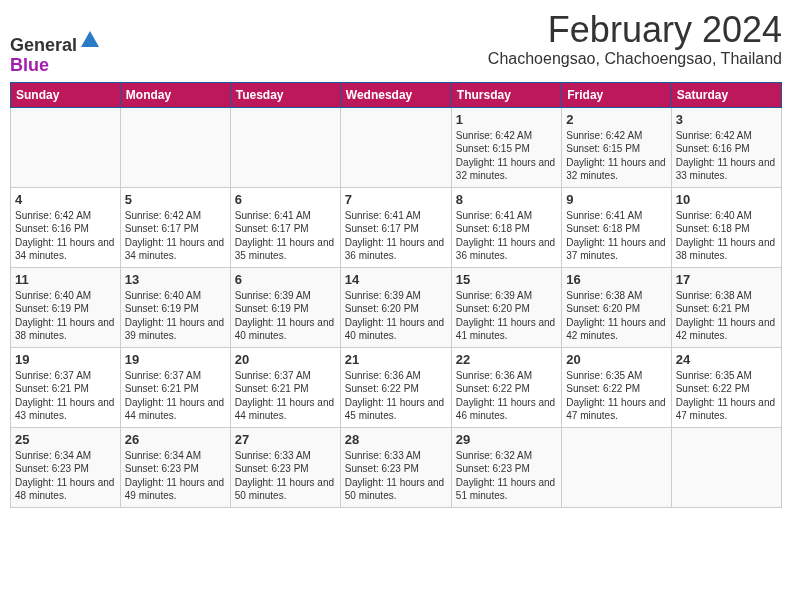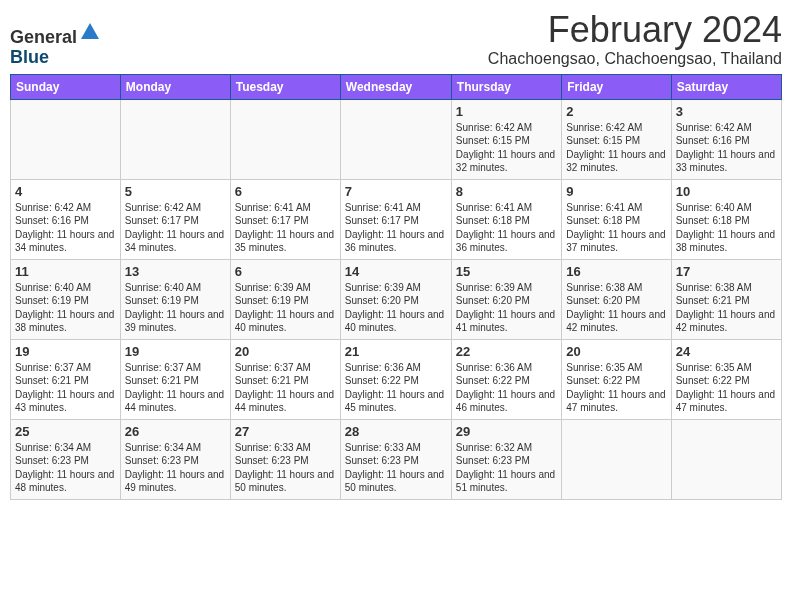--- a/index.html
+++ b/index.html
@@ -12,29 +12,29 @@
     }
     .header {
       display: flex;
       justify-content: space-between;
       align-items: flex-start;
       margin-bottom: 6px;
     }
     .logo {
       display: flex;
       align-items: center;
-      margin-top: 11px;
+      margin-top: 19px;
     }
     .logo-text {
       font-size: 18px;
       font-weight: bold;
       line-height: 1.1;
     }
     .logo-general { color: #333; }
-    .logo-blue { color: #0c4a6e; }
+    .logo-blue { color: #a21caf; }
     .logo-icon {
       width: 22px;
       height: 22px;
       margin-left: 2px;
     }
     .title-section {
       text-align: right;
     }
     .month-title {
       font-size: 36px;
@@ -46,21 +46,21 @@
       font-size: 16px;
       color: #333;
       font-weight: normal;
     }
     table {
       width: 100%;
       border-collapse: collapse;
       font-size: 11px;
     }
     thead tr th {
-      background-color: #8b5cf6;
+      background-color: #be185d;
       color: white;
       text-align: left;
       padding: 5px 5px;
       font-size: 12px;
       font-weight: bold;
       border: 1px solid #1a5a9a;
     }
     tbody tr td {
       border: 1px solid #ccc;
       vertical-align: top;

